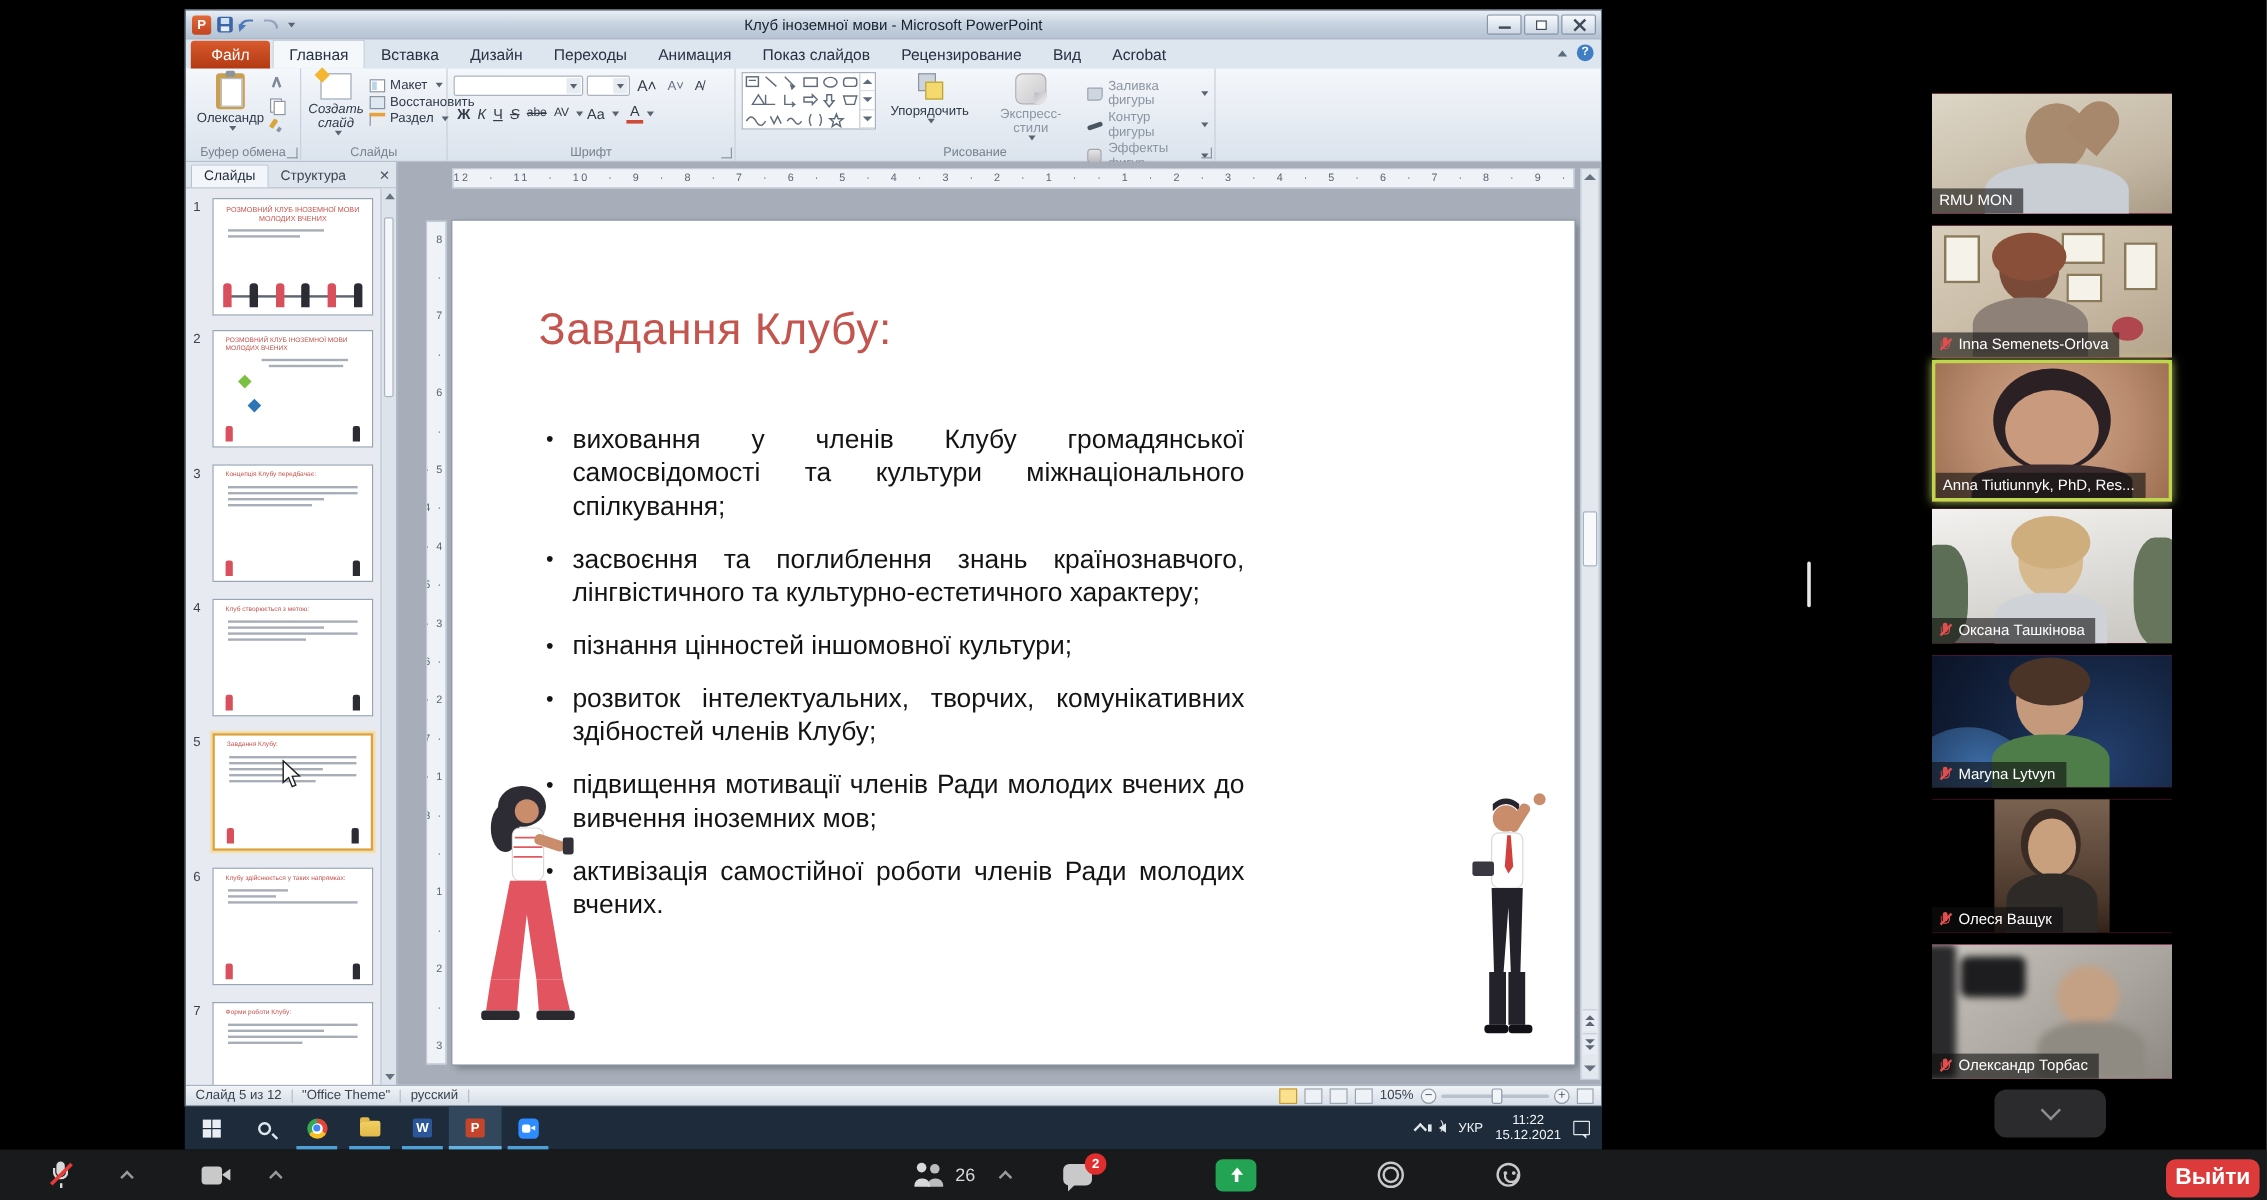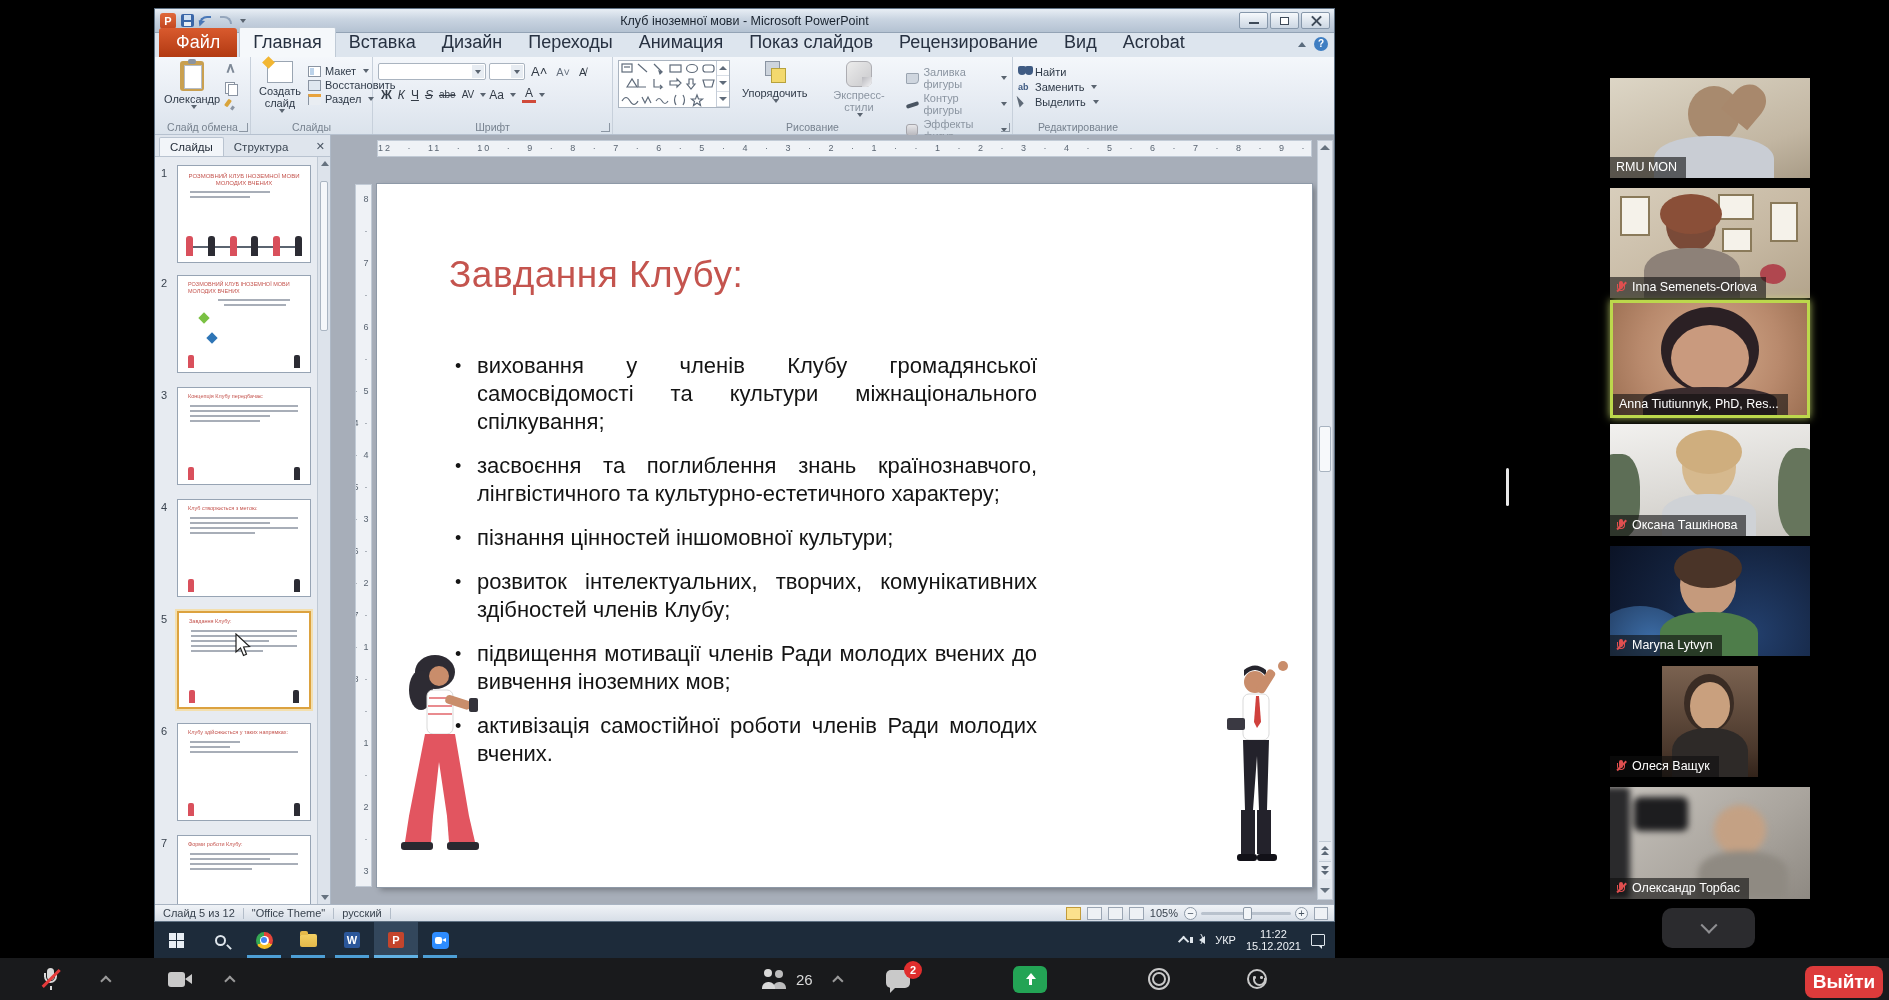--- a/index.html
+++ b/index.html
@@ -30,21 +30,21 @@
   .win-controls { margin-left:auto; display:flex; gap:2px; margin-right:4px; }
   .win-btn { width:29px; height:17px; border:1px solid #8798ab; border-radius:2px;
     background:linear-gradient(#f6f9fc,#ccd7e3); position:relative; }
   .win-btn .g-min { position:absolute; left:9px; bottom:4px; width:10px; height:2px; background:#3c4document:4document;background:#3c4document; }
   .g-min { position:absolute; left:9px; bottom:4px; width:10px; height:2px; background:#3e4a58; }
   .g-rest { position:absolute; left:9px; top:4px; width:9px; height:8px; border:1.5px solid #3e4a58; background:#fff; }
   .g-x1,.g-x2 { position:absolute; left:8px; top:7px; width:13px; height:2px; background:#3e4a58; }
   .g-x1 { transform:rotate(45deg);} .g-x2 { transform:rotate(-45deg);}
   
   .ribbon-tabs { height:24px; background:#dde5ee; display:flex; align-items:flex-end; padding-left:4px; position:relative; }
-  .rtab { padding:4px 13px 4px; font-size:18px; color:#273141; }
+  .rtab { padding:4px 13px 4px; font-size:13px; color:#273141; }
   .rtab.file { background:linear-gradient(#d95a2e,#b23a12); color:#fff; border-radius:3px 3px 0 0; margin-right:2px; padding:4px 17px; }
   .rtab.active { background:#f5f8fb; border:1px solid #bfcad6; border-bottom:none; border-radius:2px 2px 0 0; }
   .tabbar-right { position:absolute; right:6px; top:4px; display:flex; gap:8px; align-items:center; }
   .caret-up { width:0; height:0; border-left:4px solid transparent; border-right:4px solid transparent; border-bottom:5px solid #5a6b7d; }
   .help-circle { width:14px; height:14px; border-radius:50%; background:#3f7ec2; color:#fff; font-size:10px; font-weight:bold; text-align:center; line-height:14px; }
   
   .ribbon { height:78px; background:linear-gradient(#f4f7fb,#e3e9f1 70%,#dbe3ec); border-bottom:1px solid #b6c1cf; display:flex; }
   .rgroup { position:relative; border-right:1px solid #c7d0db; padding:3px 5px 14px; flex:none; }
   .rgroup-label { position:absolute; bottom:1px; left:0; width:100%; text-align:center; font-size:10.5px; color:#77828f; }
   .bigbtn { display:flex; flex-direction:column; align-items:center; font-size:11px; color:#2f3a48; padding:1px 4px; text-align:center; line-height:12px; }
@@ -288,27 +288,27 @@
           <div class="ic-clipboard"></div>
           <span>Олександр</span>
             <span class="dd"></span>
         </div>
         <div style="display:flex;flex-direction:column;gap:4px;padding-top:4px;">
           <div class="ic-cut"></div>
           <div class="ic-copy"></div>
           <div class="ic-brush"></div>
         </div>
       </div>
-      <div class="rgroup-label">Слайд обмена</div>
+      <div class="rgroup-label">Буфер обмена</div>
       <div class="launcher" style="transform:rotate(180deg);"></div>
     </div>
 
     <div class="rgroup" style="width:122px;">
       <div style="display:flex;gap:4px;">
-        <div class="bigbtn" style="width:48px;">
+        <div class="bigbtn" style="width:48px;font-style:italic;">
           <div class="ic-newslide"></div>
           <span>Создать слайд</span>
             <span class="dd"></span>
         </div>
         <div style="padding-top:3px;">
           <div class="smallrow">
               <div class="mini-icon ic-layout"></div>
               <span>Макет</span>
               <span class="dd"></span>
             </div>
@@ -428,43 +428,20 @@
               </div>
               <span>Эффекты фигур</span>
               <span class="dd"></span>
             </div>
         </div>
       </div>
       <div class="rgroup-label">Рисование</div>
       <div class="launcher" style="transform:rotate(180deg);"></div>
     </div>
 
-    <div class="rgroup" style="width:130px;border-right:none;">
-      <div style="padding-top:3px;">
-        <div class="smallrow">
-            <div class="mini-icon">
-              <div class="ic-binoc"></div>
-            </div>
-            <span>Найти</span>
-          </div>
-        <div class="smallrow">
-            <div class="mini-icon"><span class="ic-ab">ab</span></div>
-            <span>Заменить</span>
-            <span class="dd"></span>
-          </div>
-        <div class="smallrow">
-            <div class="mini-icon">
-              <div class="ic-cursor"></div>
-            </div>
-            <span>Выделить</span>
-            <span class="dd"></span>
-          </div>
-      </div>
-      <div class="rgroup-label">Редактирование</div>
-    </div>
   </div>
 
   <div class="workspace">
 
     <div class="left-panel">
       <div class="panel-tabs">
         <div class="ptab active">Слайды</div>
         <div class="ptab">Структура</div>
         <div class="panel-close">✕</div>
       </div>

